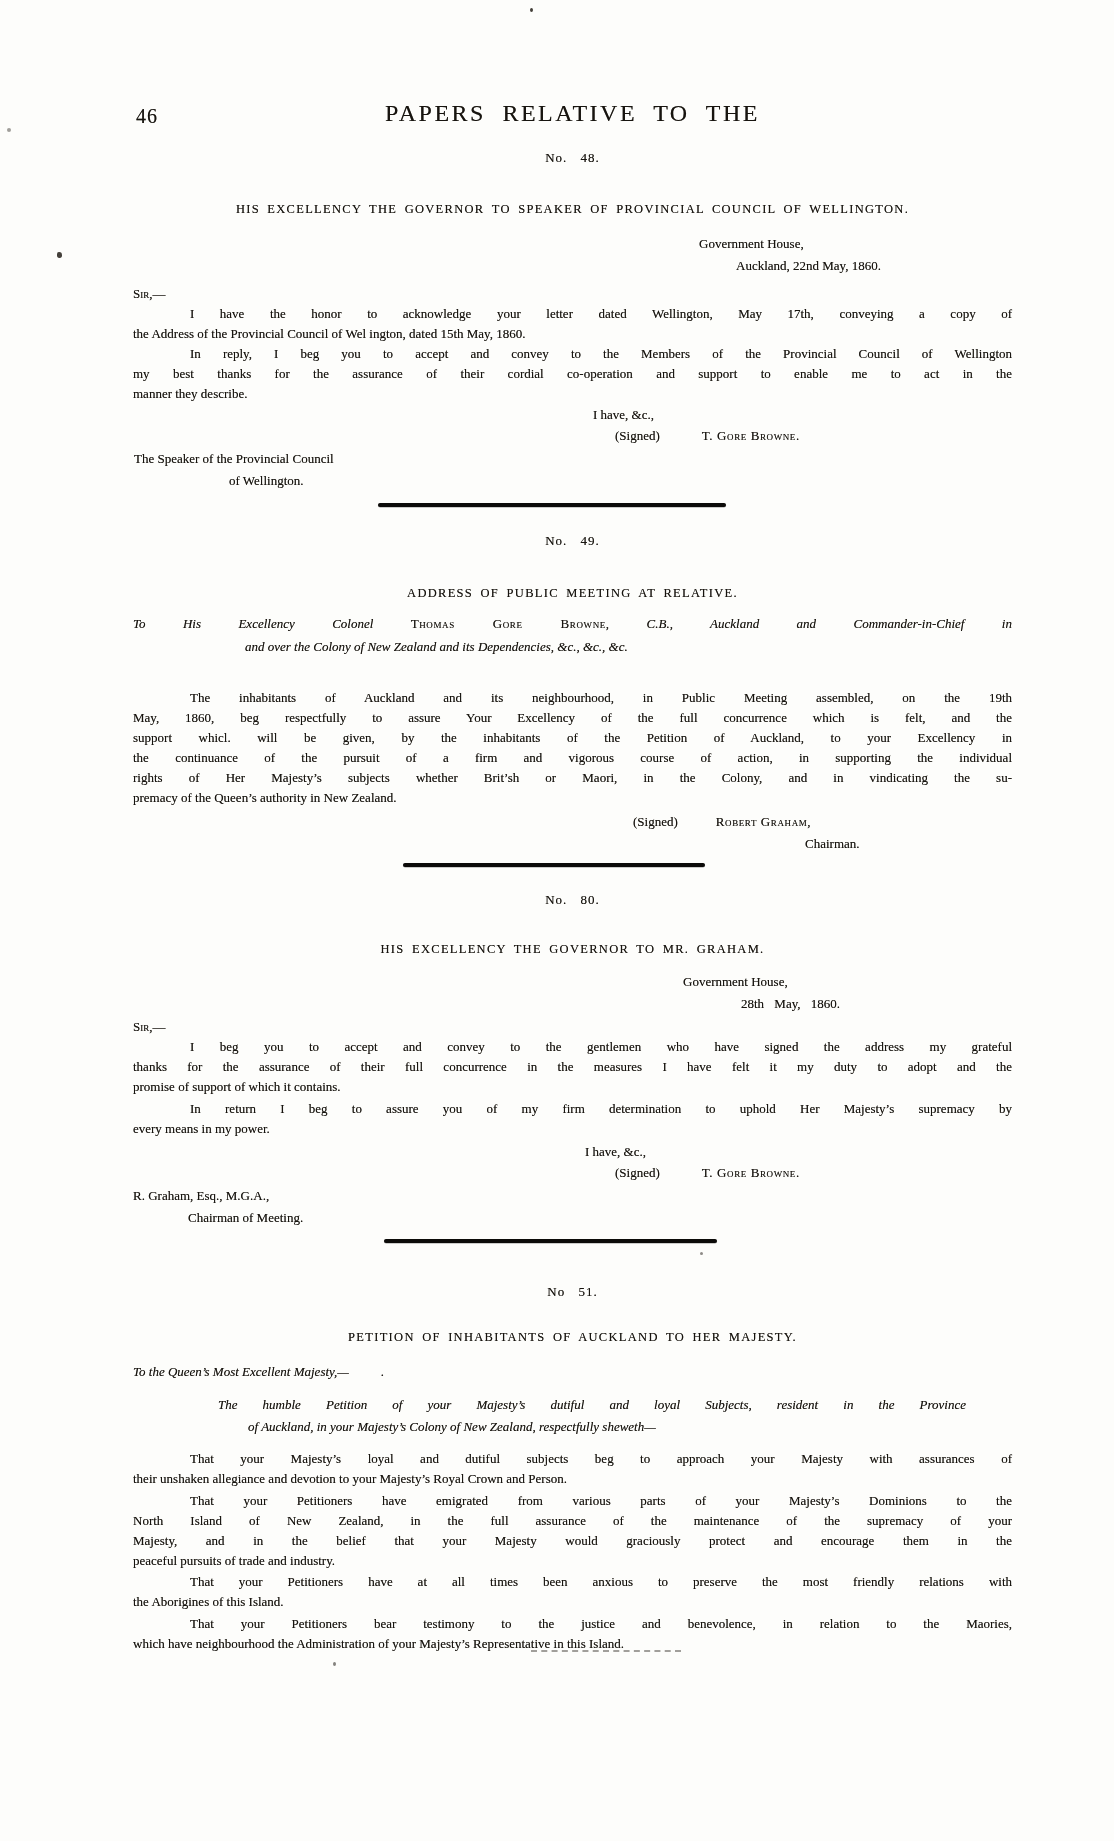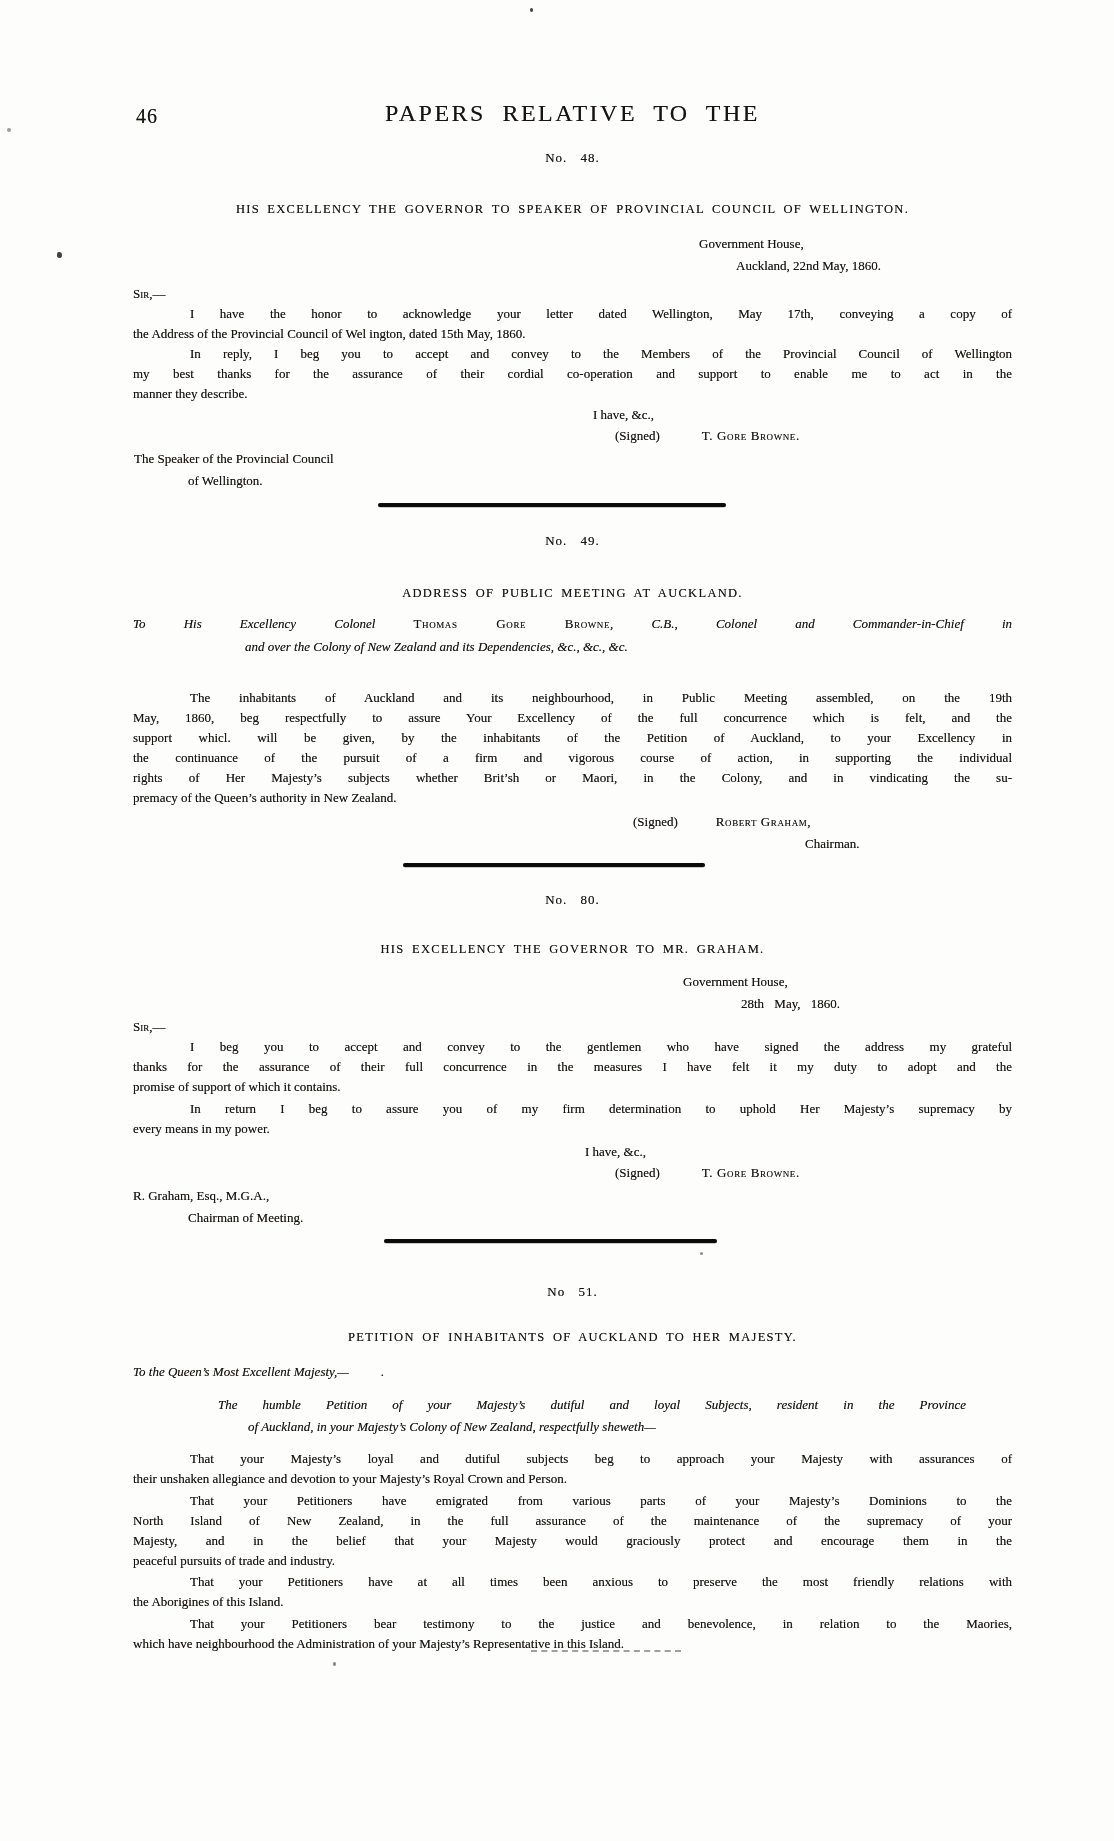--- a/index.html
+++ b/index.html
@@ -74,29 +74,29 @@
     <div class="ln j ind" style="top:344px;">In reply, I beg you to accept and convey to the Members of the Provincial Council of Wellington</div>
     <div class="ln j" style="top:364px;">my best thanks for the assurance of their cordial co-operation and support to enable me to act in the</div>
     <div class="ln" style="top:384px;">manner they describe.</div>
 
     <div class="ln nw" style="top:405px; margin-left:460px;">I have, &amp;c.,</div>
     <div class="ln nw" style="top:426px; margin-left:482px;">
       <span>(Signed)</span><span class="gap"></span><span class="name">T. Gore Browne.</span>
     </div>
 
     <div class="ln nw" style="top:449px; margin-left:1px;">The Speaker of the Provincial Council</div>
-    <div class="ln nw" style="top:471px; margin-left:55px;">of Wellington.</div>
+    <div class="ln nw" style="top:471px; margin-left:96px;">of Wellington.</div>
 
     <div class="rule" style="top:503px; left:245px; width:348px; height:4px;"></div>
 
     <div class="ln docnum c" style="top:531px;">No. 49.</div>
-    <div class="ln dochead c" style="top:583px;">ADDRESS OF PUBLIC MEETING AT AUCKLAND.</div>
+    <div class="ln dochead c" style="top:583px;">ADDRESS OF PUBLIC MEETING AT RELATIVE.</div>
 
     <div class="ln it j" style="top:614px;">
-      <span>To His Excellency Colonel </span><span class="name upright">Thomas Gore Browne</span><span>, C.B., Colonel and Commander-in-Chief in</span>
+      <span>To His Excellency Colonel </span><span class="name upright">Thomas Gore Browne</span><span>, C.B., Auckland and Commander-in-Chief in</span>
     </div>
     <div class="ln it nw" style="top:637px; margin-left:112px;">and over the Colony of New Zealand and its Dependencies, &amp;c., &amp;c., &amp;c.</div>
 
     <div class="ln j ind" style="top:688px;">The inhabitants of Auckland and its neighbourhood, in Public Meeting assembled, on the 19th</div>
     <div class="ln j" style="top:708px;">May, 1860, beg respectfully to assure Your Excellency of the full concurrence which is felt, and the</div>
     <div class="ln j" style="top:728px;">support whicl. will be given, by the inhabitants of the Petition of Auckland, to your Excellency in</div>
     <div class="ln j" style="top:748px;">the continuance of the pursuit of a firm and vigorous course of action, in supporting the individual</div>
     <div class="ln j" style="top:768px;">rights of Her Majesty’s subjects whether Brit’sh or Maori, in the Colony, and in vindicating the su-</div>
     <div class="ln" style="top:788px;">premacy of the Queen’s authority in New Zealand.</div>
 

